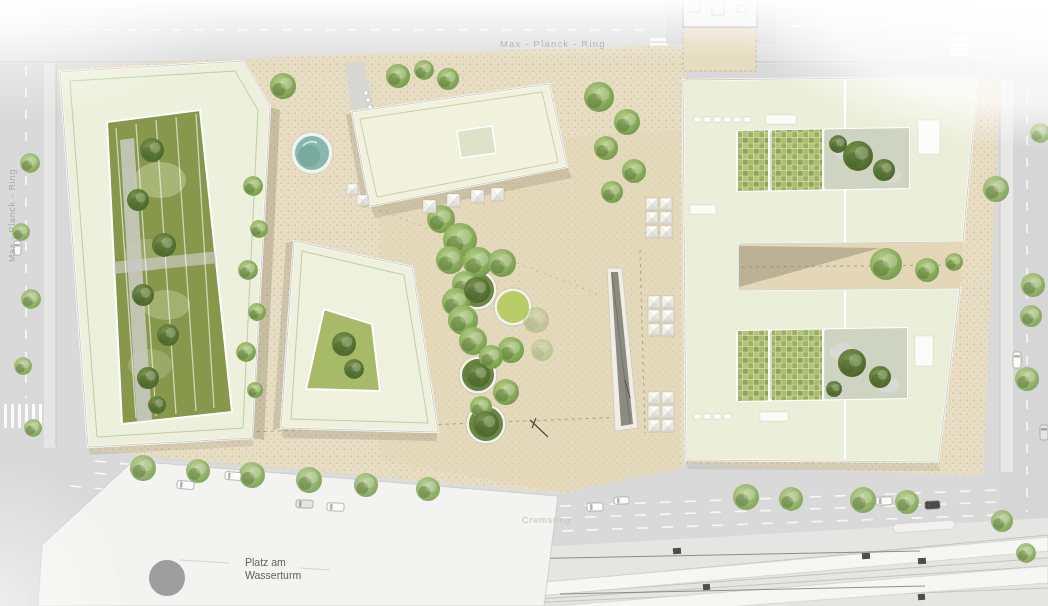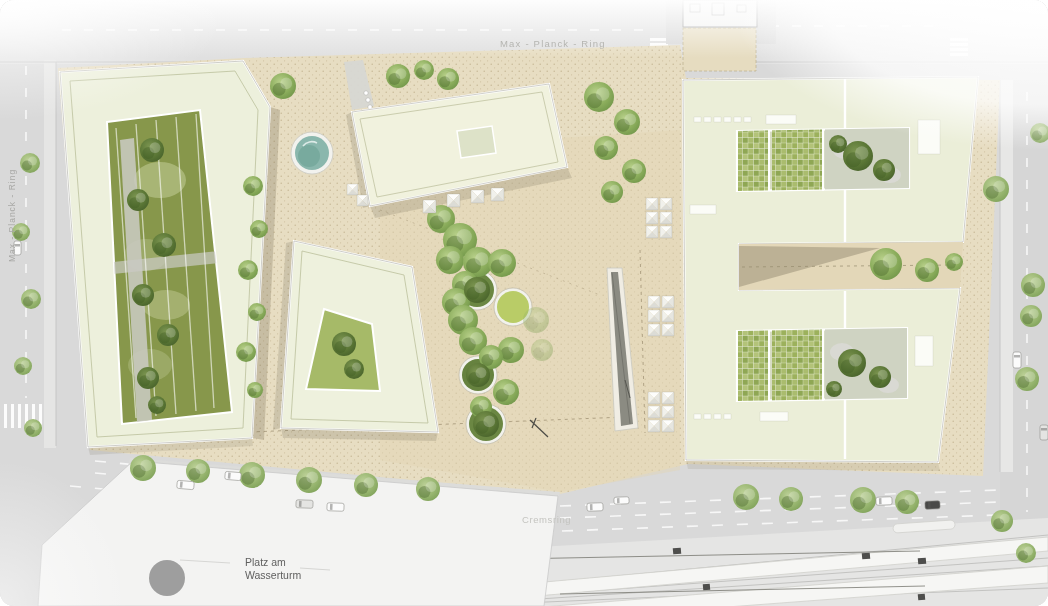--- a/index.html
+++ b/index.html
@@ -1,17 +1,17 @@
 <!DOCTYPE html>
 <html><head>
 <meta charset="utf-8">
 <style>
   html,body{margin:0;padding:0;background:#ffffff;}
   body{font-family:"Liberation Sans", sans-serif;}
-  .stage{position:relative;width:1048px;height:606px;overflow:hidden;background:#dcdcdc;border-radius:14px;}
+  .stage{position:relative;width:1048px;height:606px;overflow:hidden;background:#dcdcdc;}
   svg{display:block;}
   text{font-family:"Liberation Sans", sans-serif;}
 </style>
 </head>
 <body>
 
 <div class="stage">
 <svg width="1048" height="606" viewBox="0 0 1048 606">
   <defs>
     <radialGradient id="gTreeSite" cx="0.4" cy="0.35" r="0.75">

